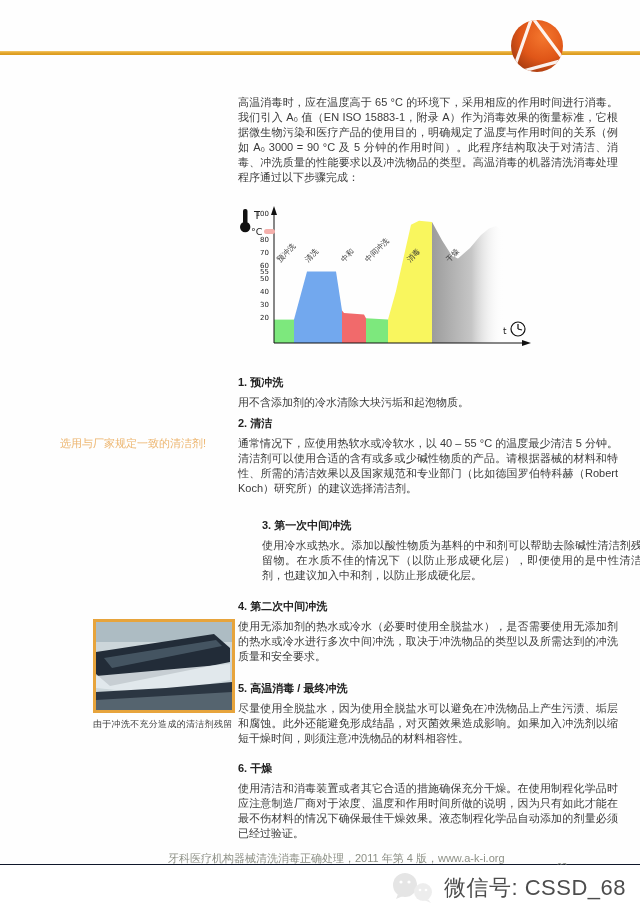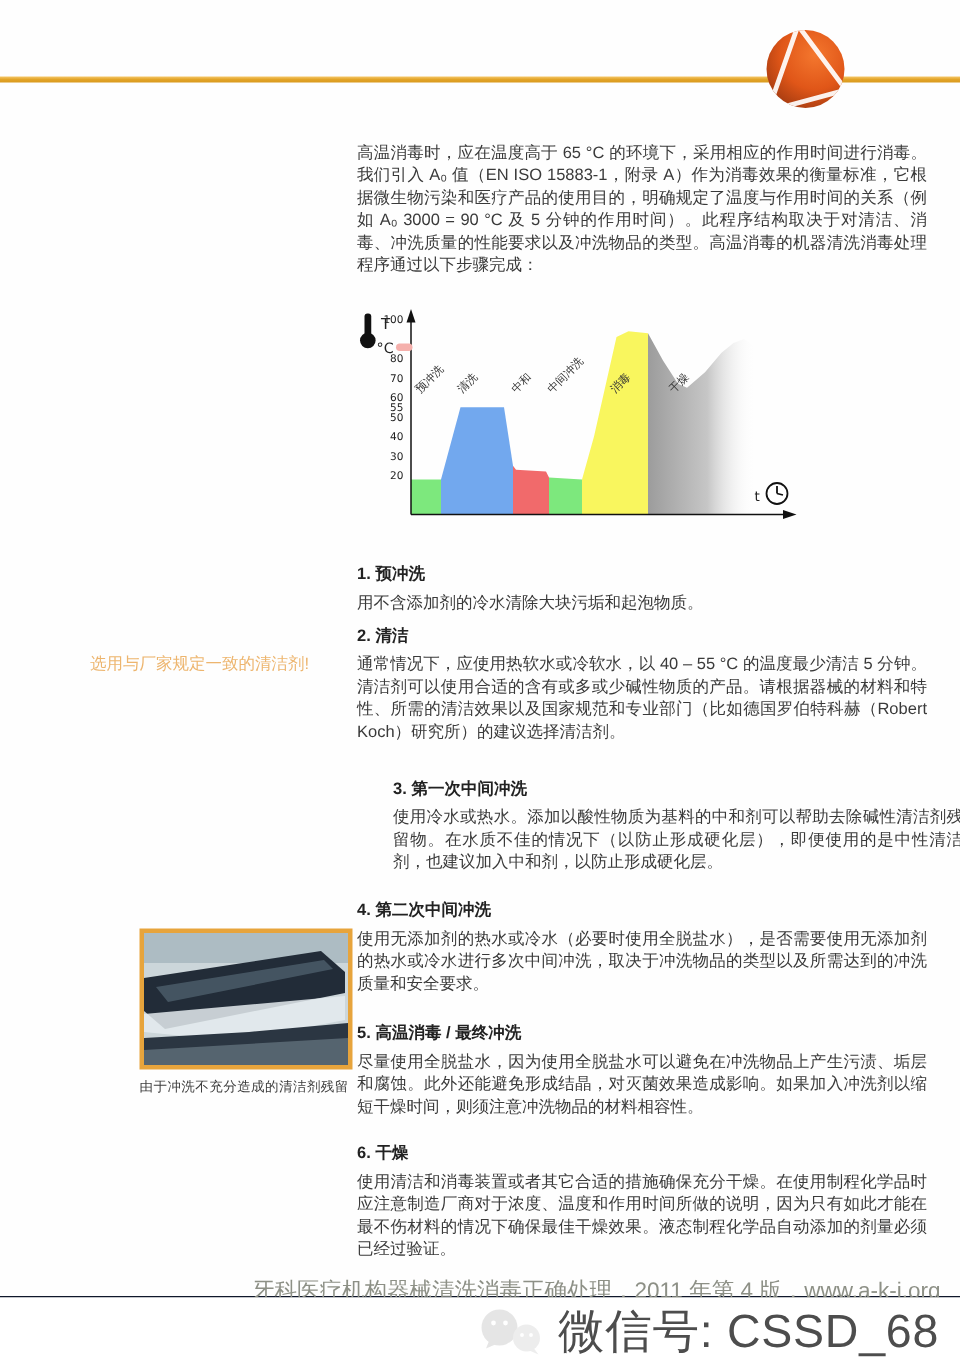--- a/index.html
+++ b/index.html
@@ -35,28 +35,28 @@
   .caption{margin-top:5px;font-size:9px;color:#3c3c3c;letter-spacing:0.3px;}
 
   
   .sec{position:absolute;left:238px;width:380px;}
   .sec-h{font-size:11px;font-weight:bold;color:#222;margin:0 0 5px 0;}
   .sec-b{font-size:11px;line-height:15px;color:#3a3a3a;text-align:justify;margin:0;}
   #sec1{top:375px;} #sec2{top:416px;} #sec3{top:518px;margin-left:24px;}
   #sec4{top:599px;} #sec5{top:681px;} #sec6{top:761px;}
 
   
-  .footer{position:absolute;left:168px;top:851px;font-size:15px;color:#8d9086;}
+  .footer{position:absolute;left:168px;top:851px;font-size:11px;color:#8d9086;}
   .pageno{position:absolute;left:557px;top:861px;font-size:9px;color:#8d9086;}
 
   
   .bottombar{position:absolute;left:0;top:865px;width:640px;height:46px;background:#fff;
              display:flex;align-items:center;justify-content:flex-end;padding-right:14px;box-sizing:border-box;}
   .wechat-icon{width:46px;height:34px;margin-right:8px;opacity:0.9;}
-  .wechat-label{font-size:31px;color:#4d4d4d;letter-spacing:0.5px;}
+  .wechat-label{font-size:22px;color:#4d4d4d;letter-spacing:0.5px;}
 </style>
 </head>
 <body>
 
 <div class="page">
   <div class="doc">
 
     <div class="topline"></div>
 
     <div class="logo">

